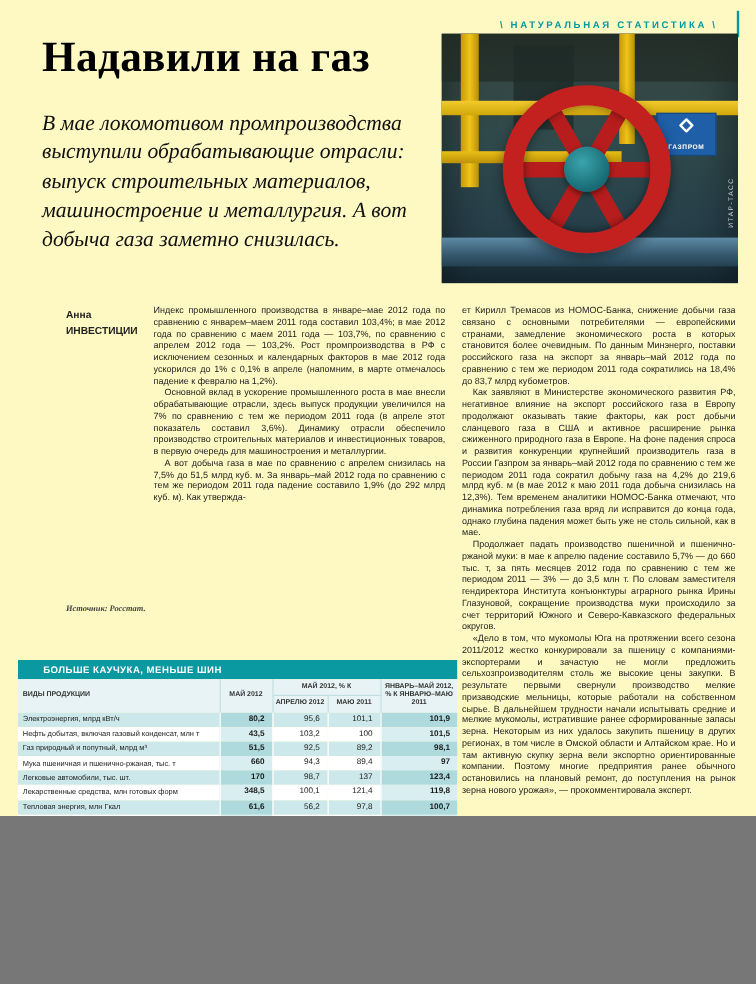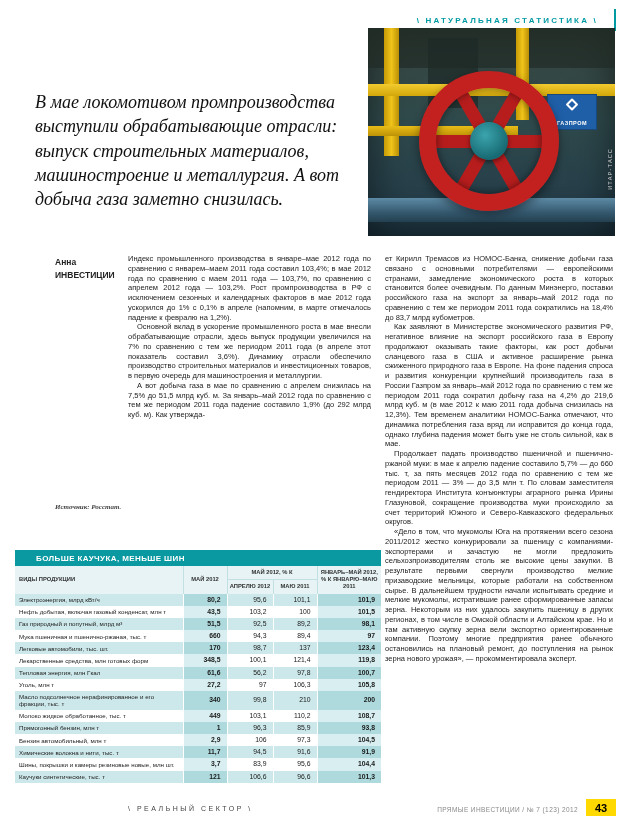--- a/index.html
+++ b/index.html
@@ -1,19 +1,19 @@
 <!DOCTYPE html>
 <html><head>
 <meta charset="utf-8">
 <style>
   * { margin:0; padding:0; box-sizing:border-box; }
   html,body { background:#777; }
   .page {
-    position:relative; width:630px; height:820px; margin:0 auto;
-    background:#ffffff; overflow:hidden;
+    position:relative; width:630px; height:680px; margin:0 auto;
+    background:#fef9c3; overflow:hidden;
     font-family:"Liberation Sans", sans-serif; color:#1a1a1a;
   }
   
   .rubric {
     position:absolute; top:16px; right:32px;
     color:#009aa3; font-size:8px; font-weight:bold; letter-spacing:2.2px;
   }
   .edge-mark { position:absolute; top:9px; right:14px; width:2px; height:22px; background:#009aa3; }
 
   
@@ -114,20 +114,21 @@
   }
 </style>
 </head>
 <body>
 
 <div class="page">
 
   <div class="rubric">\ НАТУРАЛЬНАЯ СТАТИСТИКА \</div>
   <div class="edge-mark"></div>
 
+  <h1 class="headline">Надавили на газ</h1>
 
   <div class="lede">В мае локомотивом промпроизводства выступили обрабатывающие отрасли: выпуск строительных материалов, машиностроение и металлургия. А вот добыча газа заметно снизилась.</div>
 
   <div class="photo">
     <div class="machinery1"></div>
     <div class="machinery2"></div>
     <div class="pipe-y-v1"></div>
     <div class="pipe-y-v2"></div>
     <div class="pipe-y-h1"></div>
     <div class="pipe-y-h2"></div>

